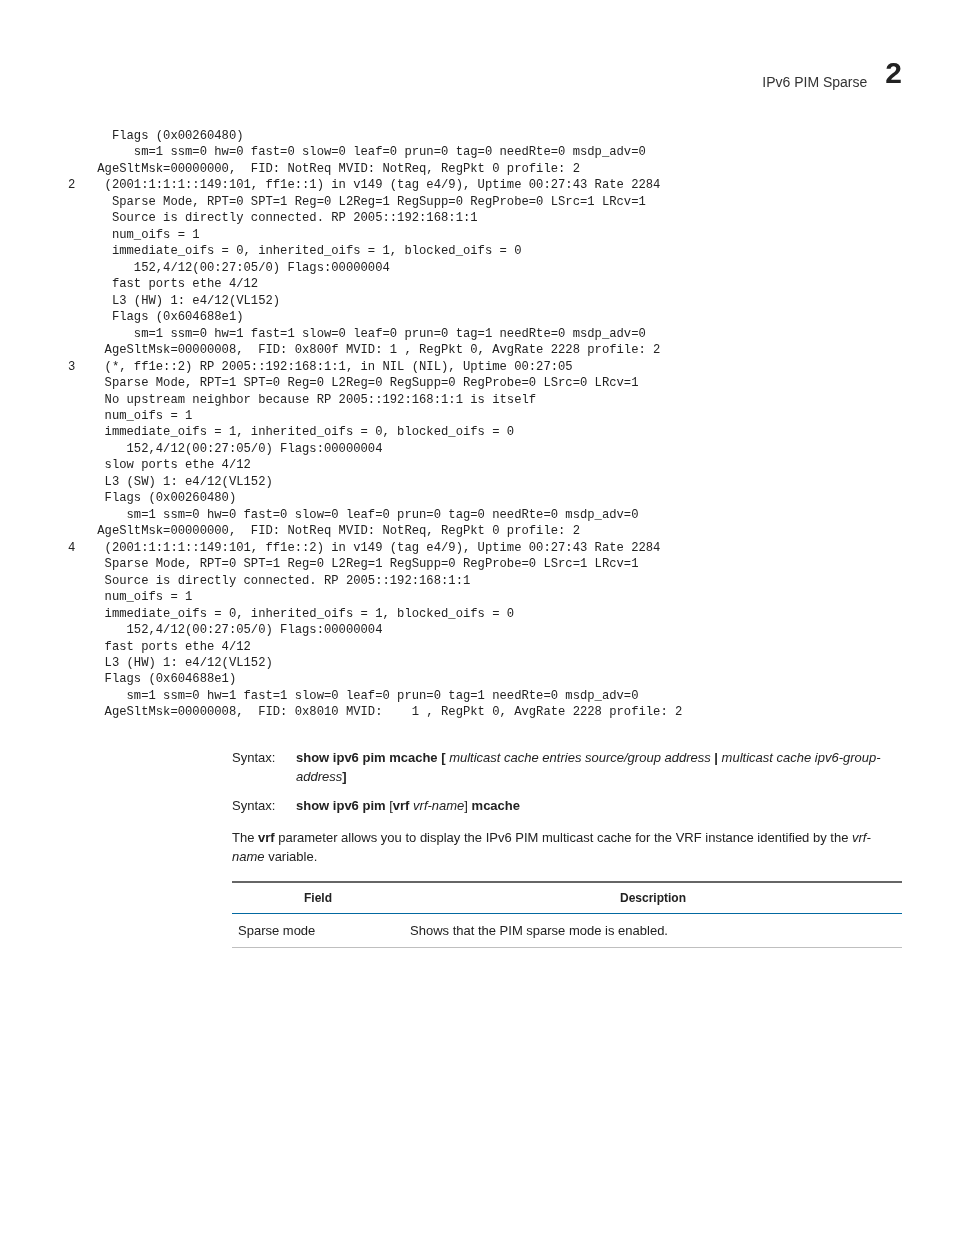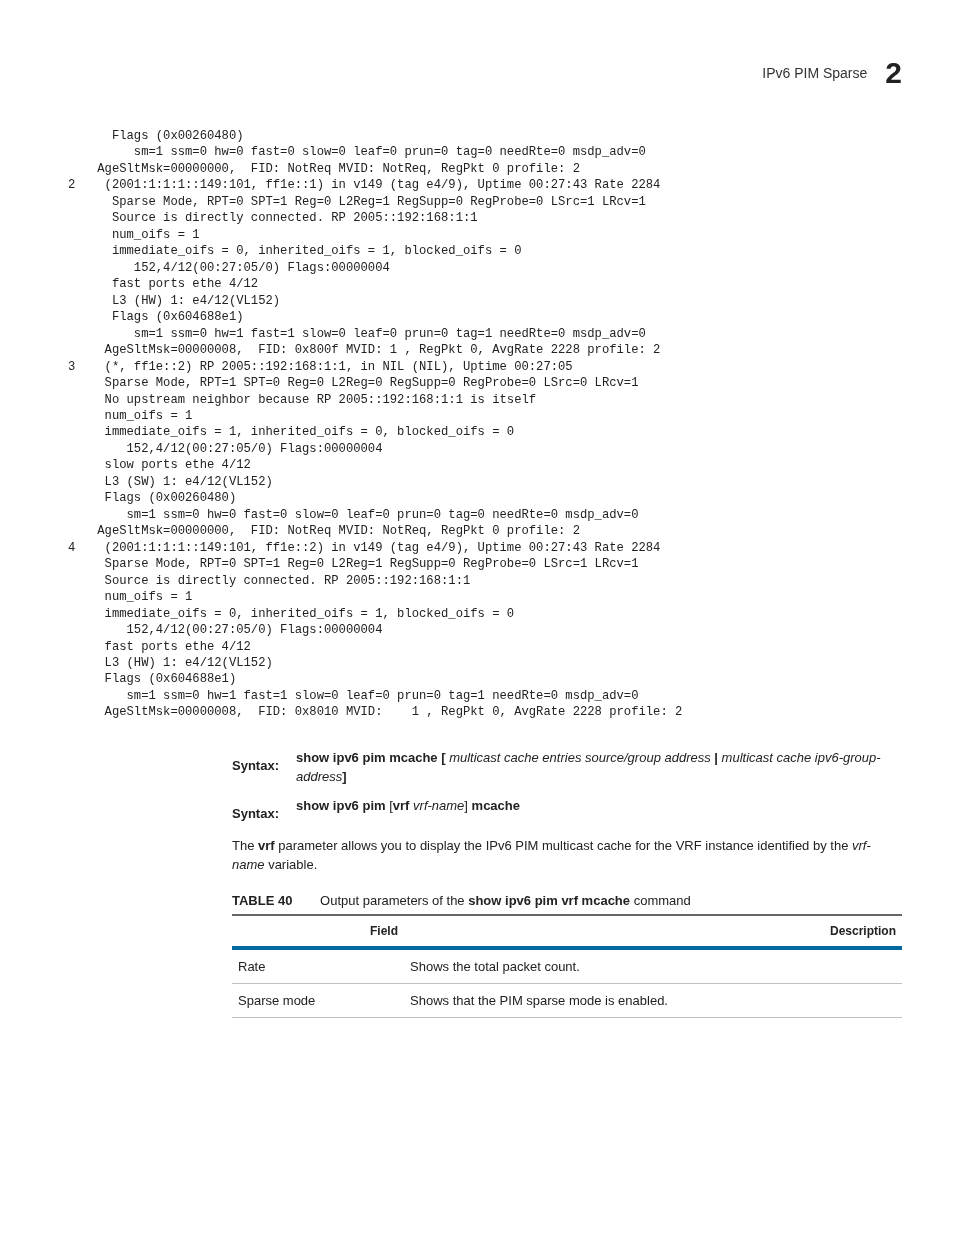--- a/index.html
+++ b/index.html
@@ -10,21 +10,21 @@
     background: #fff;
     width: 954px;
   }
   .page {
     padding: 56px 52px 40px 60px;
     box-sizing: border-box;
   }
   .running-head {
     display: flex;
     justify-content: flex-end;
-    align-items: center;
+    align-items: flex-end;
     gap: 18px;
     margin-bottom: 38px;
   }
   .running-head .title {
     font-size: 14px;
     color: #333;
   }
   .running-head .chapnum {
     font-size: 30px;
     font-weight: 700;
@@ -45,23 +45,22 @@
   .para {
     margin: 0 0 14px 0;
     line-height: 1.45;
   }
   .syntax-row {
     display: flex;
     margin-bottom: 10px;
     line-height: 1.45;
   }
   .syntax-label {
-    font-weight: 700;
+    font-weight: 400;
     min-width: 60px;
-    margin-top: 8px;
   }
   .syntax-body {
     flex: 1;
     padding-left: 4px;
   }
   .table-ref {
     color: #0066a1;
   }
   .table-caption {
     margin: 18px 0 6px 0;
@@ -70,26 +69,26 @@
     font-weight: 700;
     font-size: 13px;
     margin-right: 24px;
   }
   table.params {
     border-collapse: collapse;
     width: 100%;
     font-size: 13px;
   }
   table.params th {
-    text-align: right;
+    text-align: center;
     font-weight: 700;
     font-size: 12px;
     padding: 8px 6px;
     border-top: 2px solid #666;
-    border-bottom: 4px solid #0369a1;
+    border-bottom: 1px solid #0369a1;
   }
   table.params td {
     padding: 9px 6px;
     border-bottom: 1px solid #bfbfbf;
     vertical-align: top;
   }
   table.params td:first-child {
     width: 160px;
   }
   .bold { font-weight: 700; }
@@ -156,37 +155,29 @@
       <div class="syntax-body">
         <span class="bold">show ipv6 pim </span><span>[</span><span class="bold">vrf </span><span class="italic">vrf-name</span><span>] </span><span class="bold">mcache</span>
       </div>
     </div>
 
     <p class="para">
       <span>The </span><span class="bold">vrf</span><span> parameter allows you to display the IPv6 PIM multicast cache for the VRF instance identified by the </span><span class="italic">vrf-name</span><span> variable.</span>
     </p>
 
 
-    <div class="table-caption">
-      <span class="tlabel">TABLE 40</span>
-      <span>Output parameters of the </span><span class="bold">show ipv6 pim vrf mcache</span><span> command</span>
-    </div>
 
     <table class="params">
       <thead>
         <tr>
           <th>Field</th>
           <th>Description</th>
         </tr>
       </thead>
       <tbody>
-        <tr>
-          <td>Rate</td>
-          <td>Shows the total packet count.</td>
-        </tr>
         <tr>
           <td>Sparse mode</td>
           <td>Shows that the PIM sparse mode is enabled.</td>
         </tr>
       </tbody>
     </table>
 
   </div>
 </div>
 

